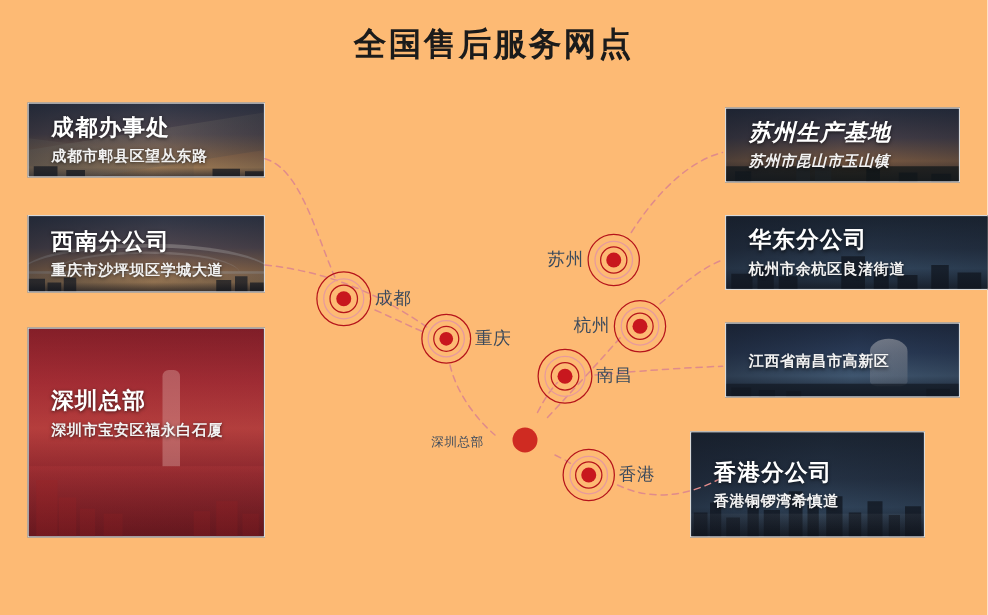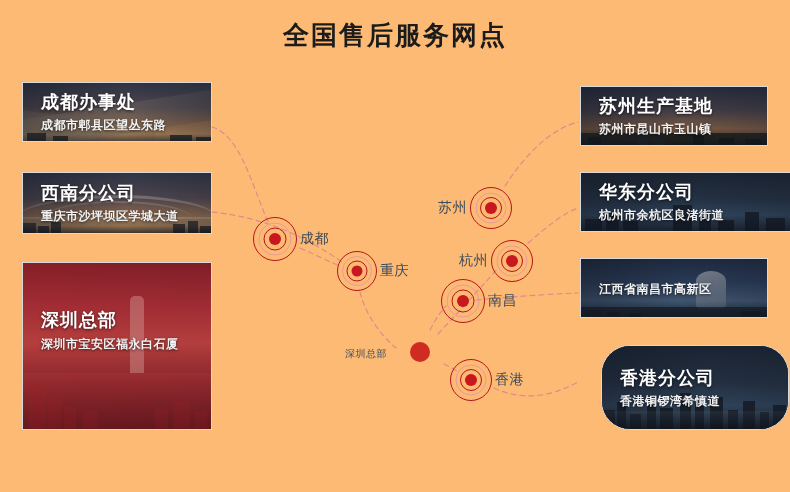--- a/index.html
+++ b/index.html
@@ -228,21 +228,21 @@
       </div>
       <div class="water" style="height:34%; background:linear-gradient(180deg, rgba(200,70,70,0.28), rgba(90,20,26,0.55));"></div>
     </div>
     <div class="scrim" style="background:linear-gradient(120deg, rgba(150,30,36,0.28), rgba(120,22,30,0.22));"></div>
     <div class="txt" style="top:auto; bottom:46%; transform:none;">
       <div class="c-name">深圳总部</div>
       <div class="c-addr">深圳市宝安区福永白石厦</div>
     </div>
   </div>
 
-  <div class="card" style="left:580px; top:86px; width:188px; height:60px;">
+  <div class="card" style="left:580px; top:86px; width:188px; height:60px;font-style:italic;">
     <div class="photo sky-warm">
       <div class="skyline">
         <i style="left:4%;  width:7%;  height:26%"></i>
         <i style="left:30%; width:6%;  height:52%; background:rgba(90,96,110,0.55)"></i>
         <i style="left:38%; width:7%;  height:40%; background:rgba(90,96,110,0.48)"></i>
         <i style="left:60%; width:6%;  height:30%"></i>
         <i style="left:74%; width:8%;  height:22%"></i>
         <i style="left:88%; width:9%;  height:18%"></i>
       </div>
       <div style="position:absolute;left:0;right:0;bottom:0;height:20%;background:rgba(14,20,16,0.75)"></div>
@@ -284,21 +284,21 @@
         <i style="left:86%; width:10%; height:28%"></i>
       </div>
       <div style="position:absolute;left:0;right:0;bottom:0;height:18%;background:rgba(16,24,32,0.72)"></div>
     </div>
     <div class="scrim"></div>
     <div class="txt">
       <div class="c-addr">江西省南昌市高新区</div>
     </div>
   </div>
 
-  <div class="card" style="left:601px; top:345px; width:188px; height:85px;border-radius:29px;">
+  <div class="card" style="left:552px; top:345px; width:188px; height:85px;">
     <div class="photo sky-night">
       <div class="skyline" style="height:58%">
         <i style="left:1%;  width:6%;  height:40%"></i>
         <i style="left:8%;  width:5%;  height:56%"></i>
         <i style="left:15%; width:6%;  height:32%"></i>
         <i style="left:24%; width:5%;  height:62%"></i>
         <i style="left:31%; width:7%;  height:44%"></i>
         <i style="left:42%; width:6%;  height:74%"></i>
         <i style="left:50%; width:5%;  height:52%"></i>
         <i style="left:58%; width:7%;  height:66%"></i>
@@ -325,21 +325,21 @@
   </div>
 
   <div class="marker" style="left:337px; top:251px; width:40px; height:40px;">
     <span class="ring" style="width:40px;height:40px;"></span>
     <span class="ring pale" style="width:30px;height:30px;"></span>
     <span class="ring" style="width:21px;height:21px;"></span>
     <span class="dot" style="width:11px;height:11px;"></span>
     <span class="m-label right">重庆</span>
   </div>
 
-  <div class="marker" style="left:441px; top:279px; width:44px; height:44px;">
+  <div class="marker" style="left:430px; top:279px; width:44px; height:44px;">
     <span class="ring" style="width:44px;height:44px;"></span>
     <span class="ring pale" style="width:33px;height:33px;"></span>
     <span class="ring" style="width:23px;height:23px;"></span>
     <span class="dot" style="width:12px;height:12px;"></span>
     <span class="m-label right">南昌</span>
   </div>
 
   <div class="marker" style="left:470px; top:187px; width:42px; height:42px;">
     <span class="ring" style="width:42px;height:42px;"></span>
     <span class="ring pale" style="width:31px;height:31px;"></span>

